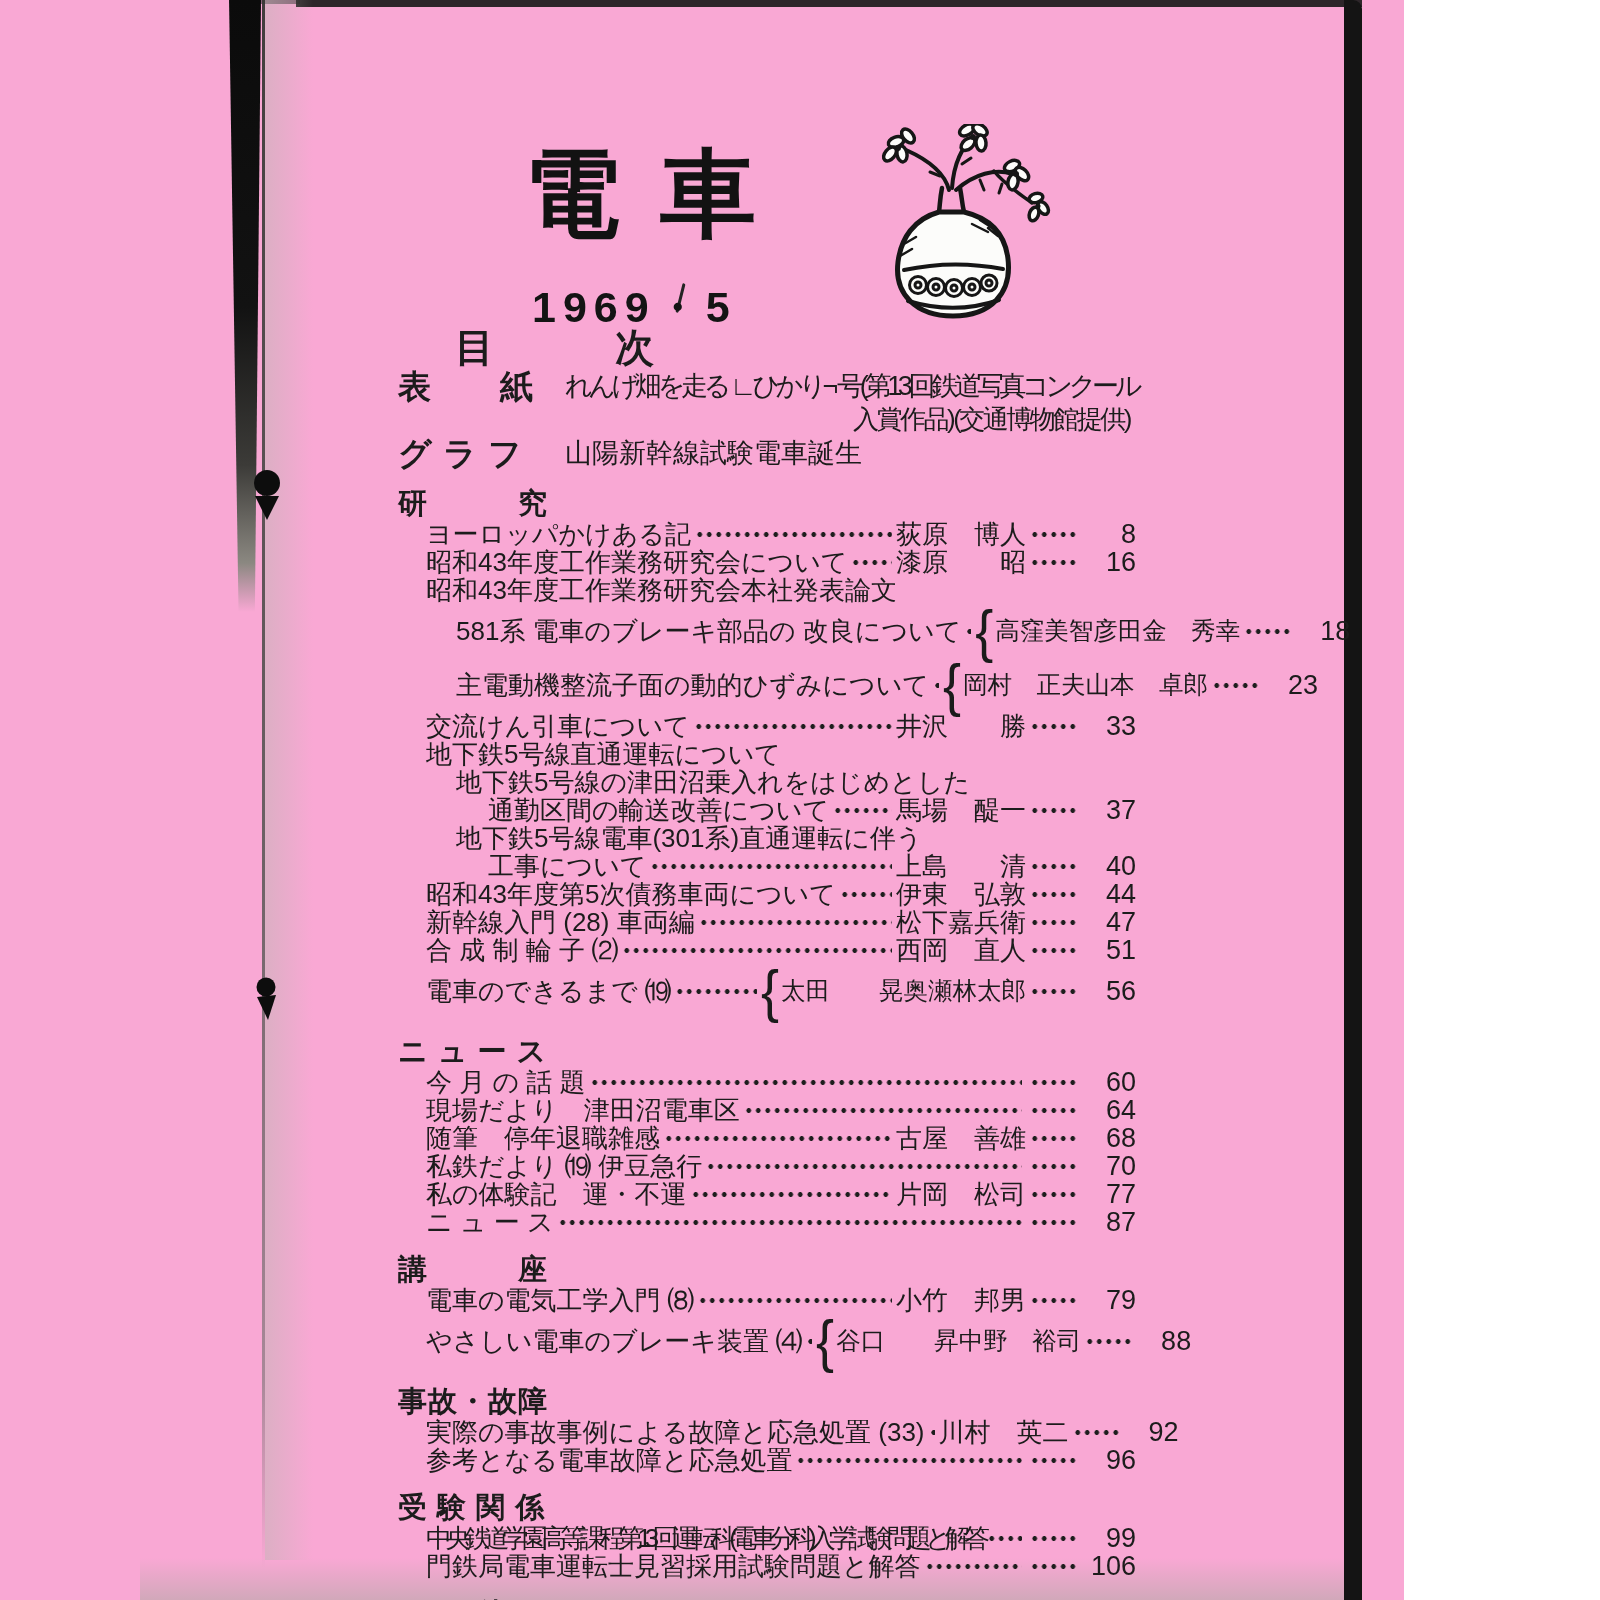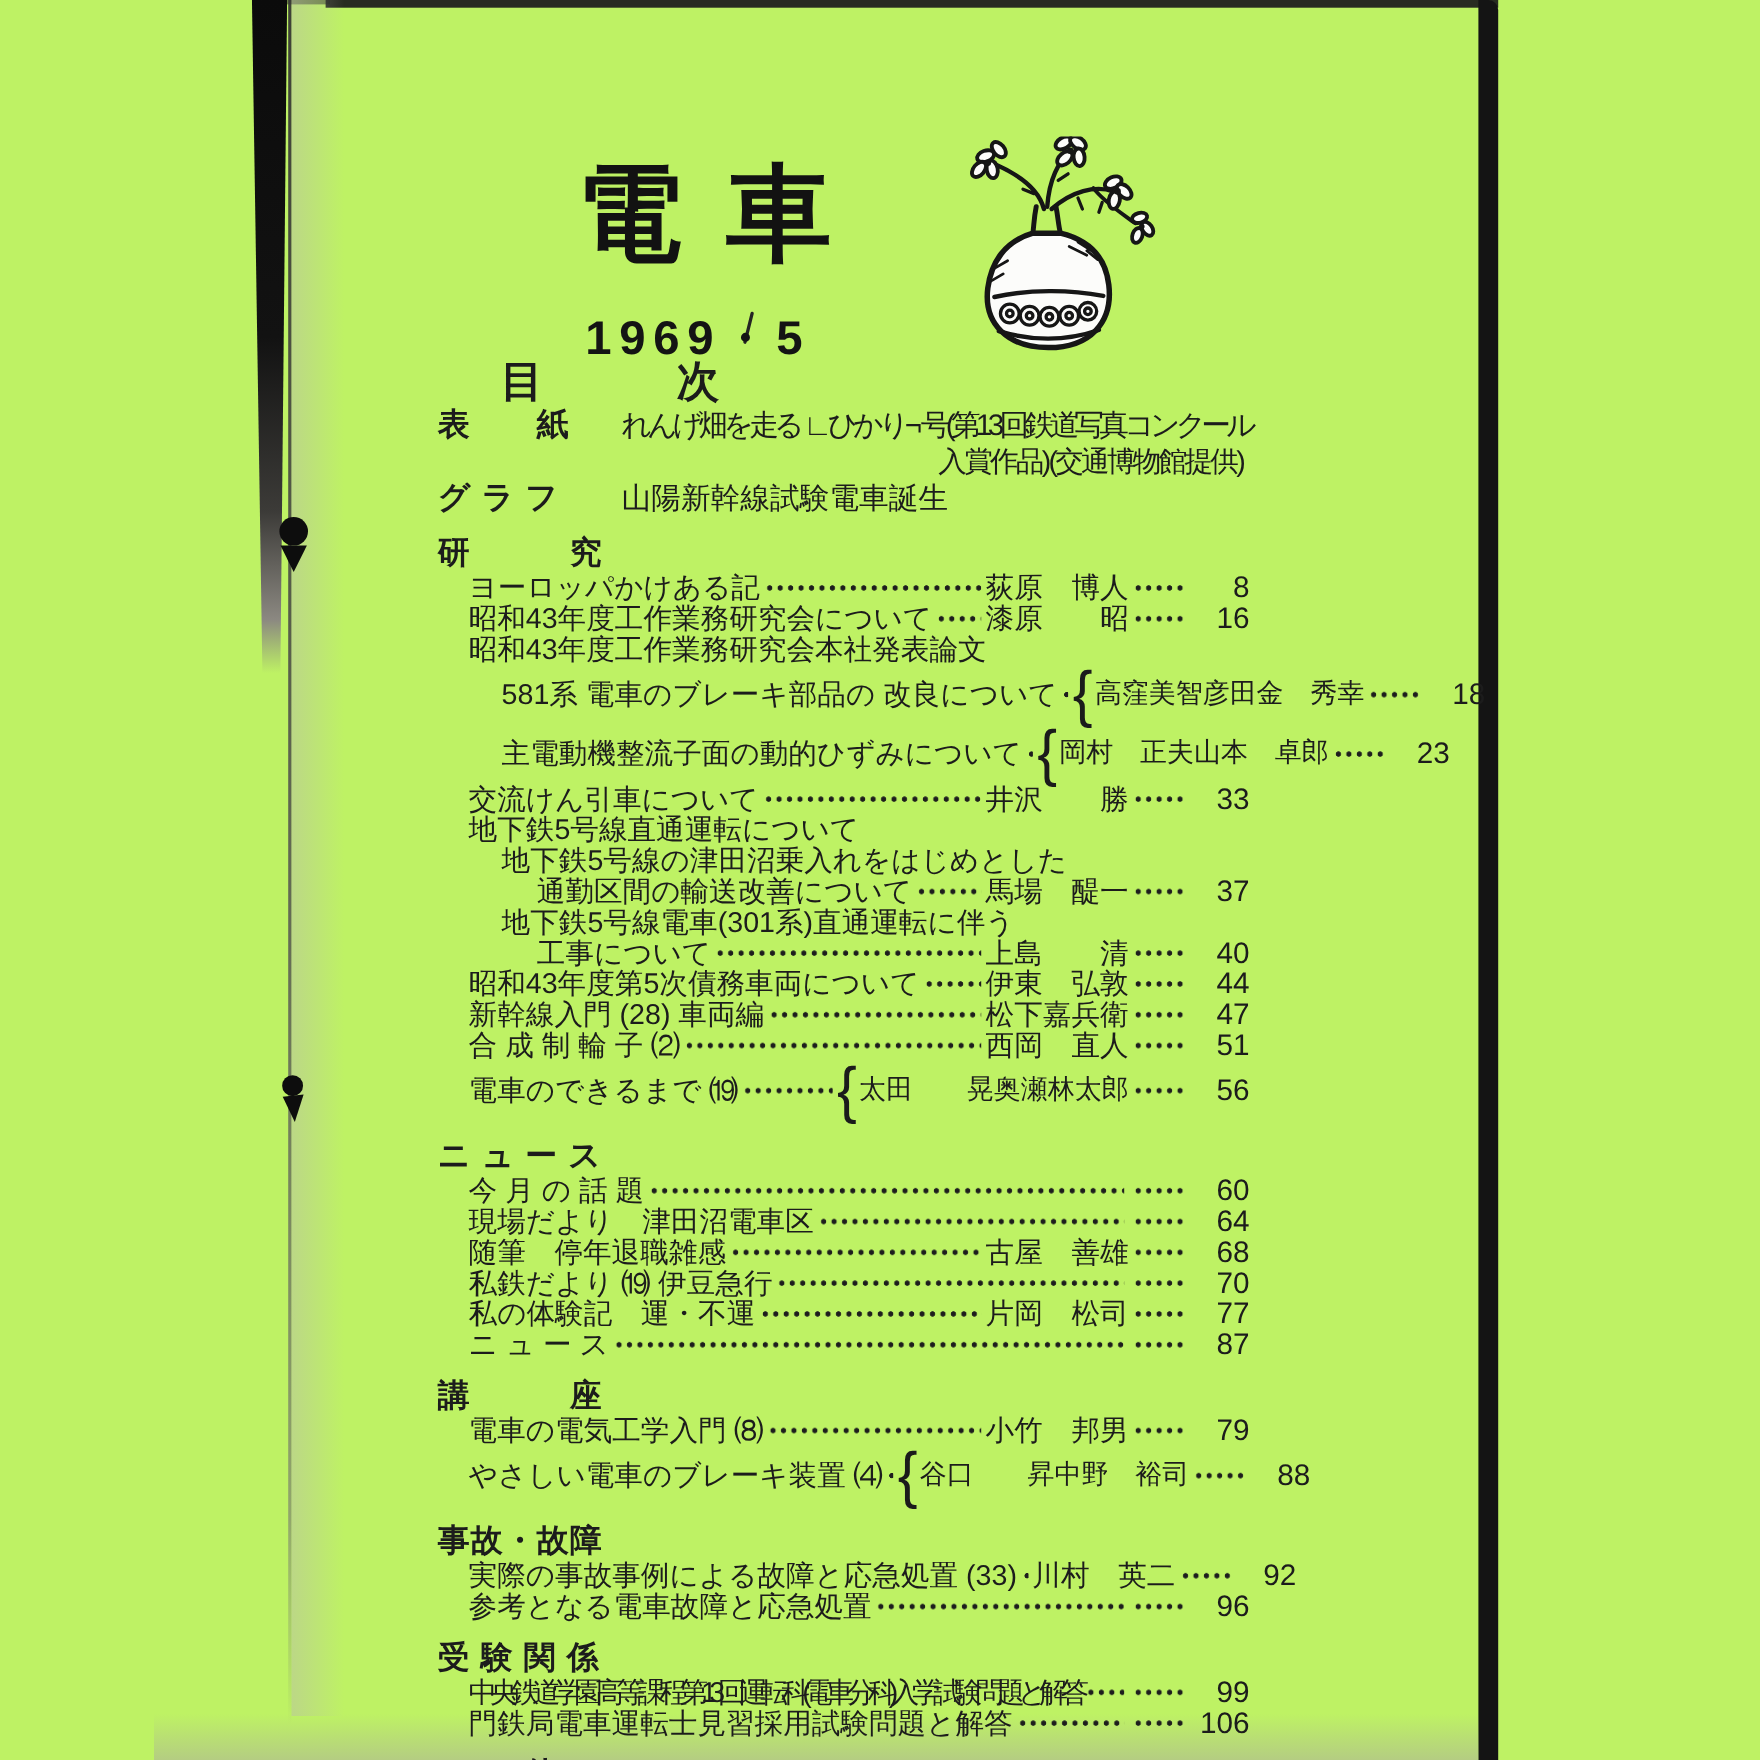--- a/index.html
+++ b/index.html
@@ -1,19 +1,20 @@
 <!DOCTYPE html>
 <html><head>
 <meta charset="utf-8">
 <style>
   html,body{margin:0;padding:0;background:#ffffff;}
   #stage{
-    position:relative;width:1600px;height:1600px;overflow:hidden;
-    background:#bef264;color:#1d1d1d;
+    position:relative;width:1360px;height:1600px;overflow:hidden;
+    background:#f9a8d4;color:#1d1d1d;
     font-family:"Liberation Sans",sans-serif;
+    padding-left:44px;
   }
   
   .top-edge{position:absolute;left:296px;top:0;width:1066px;height:7px;background:#1b1b1b;opacity:.92;}
   .top-edge-frag{position:absolute;left:230px;top:0;width:70px;height:4px;background:#2a2a2a;opacity:.55;}
   .right-edge{position:absolute;left:1344px;top:0;width:18px;height:1600px;background:#141414;border-radius:0 9px 0 0;}
   .gutter-wedge{
     position:absolute;left:227px;top:0;width:34px;height:612px;
     background:linear-gradient(to bottom,#0b0b0b 0%,#121212 50%,#3c3b38 76%,#8b8881 92%,rgba(150,148,140,0) 100%);
     clip-path:polygon(6% 0,100% 0,82% 100%,34% 100%);
   }
@@ -39,21 +40,21 @@
   }
   .issue{
     position:absolute;left:532px;top:279px;font-weight:bold;font-size:43px;
     letter-spacing:7px;color:#141414;white-space:nowrap;
   }
   .vase{position:absolute;left:852px;top:124px;}
   
   .toc{position:absolute;left:398px;top:330px;width:738px;color:#1c1c1c;}
   .toc-title{font-weight:bold;font-size:39px;line-height:36px;padding-left:57px;margin-bottom:4px;letter-spacing:1px;}
   .front-row{display:flex;align-items:flex-start;font-size:27px;line-height:33px;}
-  .front-label{flex:0 0 167px;font-weight:bold;font-size:29px;letter-spacing:1px;}
+  .front-label{flex:0 0 167px;font-weight:bold;font-size:33px;letter-spacing:1px;}
   .front-text{flex:1 1 auto;letter-spacing:-4.3px;white-space:nowrap;}
   .front-text.loose{letter-spacing:0;}
   .front-cont{font-size:26px;line-height:32px;text-align:right;padding-right:6px;letter-spacing:-2.5px;margin-bottom:2px;}
   .sec-h{font-weight:bold;font-size:29px;line-height:33px;letter-spacing:1px;margin-top:17px;}
   .row{display:flex;align-items:center;font-size:26px;line-height:28px;}
   .row .t{flex:0 0 auto;white-space:nowrap;}
   .row .t.tight{letter-spacing:-6.8px;}
   .i1{padding-left:28px;} .i2{padding-left:58px;} .i3{padding-left:90px;}
   .leader{
     flex:1 1 0;min-width:6px;height:7px;margin:0 4px;align-self:center;

